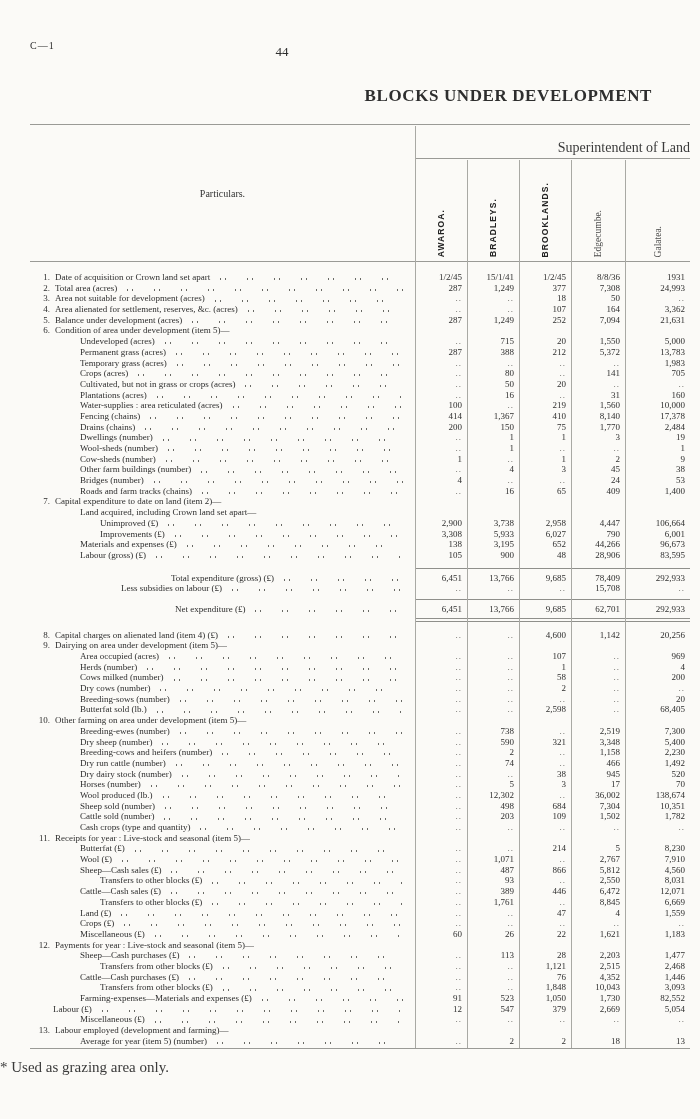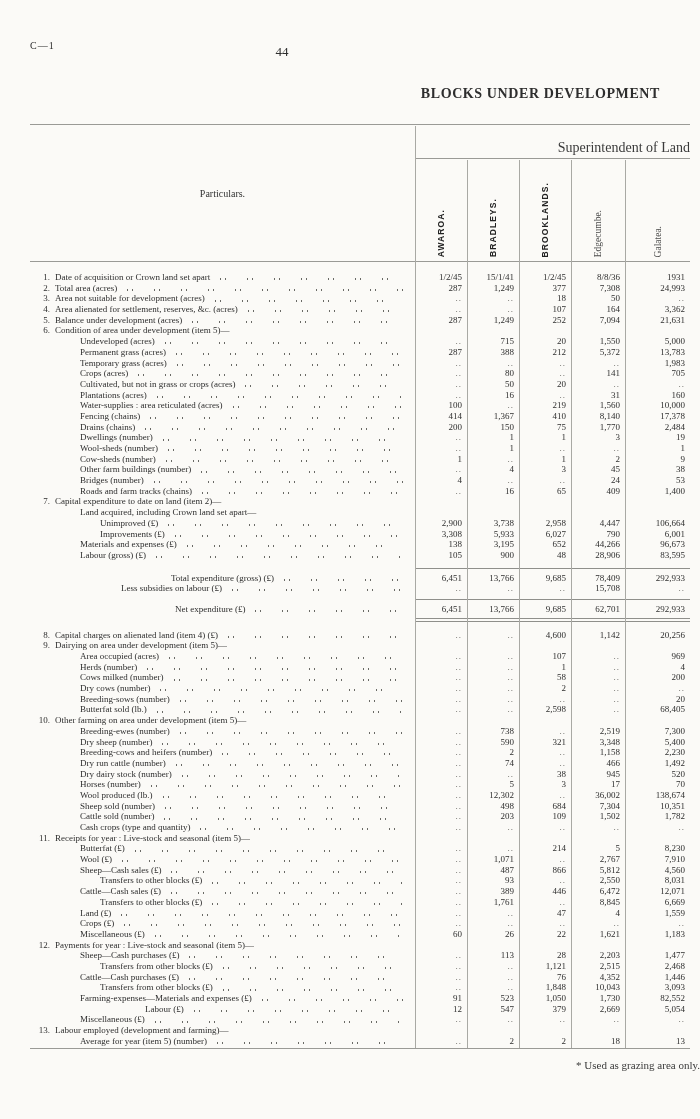--- a/index.html
+++ b/index.html
@@ -1,20 +1,20 @@
 <!DOCTYPE html>
 <html><head>
 <meta charset="utf-8">
 <style>
   html,body{margin:0;padding:0;background:#e8e8e4;}
   .page{position:relative;width:700px;height:1119px;background:#fbfaf7;
         font-family:"Liberation Serif","DejaVu Serif",serif;color:#2e2e2e;overflow:hidden;}
   .doc-ref{position:absolute;left:30px;top:40px;font-size:10px;letter-spacing:1px;}
   .page-num{position:absolute;left:0;width:564px;top:44px;text-align:center;font-size:13px;}
-  .main-title{position:absolute;right:40px;top:86px;font-size:14px;font-weight:bold;letter-spacing:0.6px;text-align:right;}
+  .main-title{position:absolute;right:48px;top:86px;font-size:17px;font-weight:bold;letter-spacing:0.6px;text-align:right;}
   .supt{position:absolute;right:10px;top:140px;font-size:14px;color:#3a3a3a;}
   .hr{position:absolute;height:1px;background:#9a9a96;}
   .hr-top{left:30px;width:660px;top:124px;}
   .hr-supt{left:415px;width:275px;top:158px;}
   .hr-head{left:30px;width:660px;top:261px;}
   .hr-bottom{left:30px;width:660px;top:1048px;}
   .vr{position:absolute;width:1px;background:#a9a9a4;}
   .vr0{left:415px;top:126px;height:922px;}
   .vr1{left:467px;top:160px;height:888px;}
   .vr2{left:519px;top:160px;height:888px;}
@@ -25,31 +25,31 @@
   .vcol span{writing-mode:vertical-rl;transform:rotate(180deg);white-space:nowrap;}
   .colA{left:415px;width:52px;} .colB{left:467px;width:52px;} .colC{left:519px;width:52px;}
   .colD{left:571px;width:54px;} .colE{left:625px;width:65px;}
   .vhead-bold span{font-family:"Liberation Sans","DejaVu Sans",sans-serif;font-weight:bold;font-size:8.5px;letter-spacing:1.1px;color:#222;}
   .vhead-light span{font-size:9.5px;color:#4c4c4c;}
   .rows{position:absolute;left:30px;top:272px;width:660px;}
   .row{display:flex;height:10.7px;font-size:9px;line-height:10.7px;white-space:nowrap;}
   .lbl{width:385px;display:flex;overflow:hidden;}
   .rnum{width:20px;text-align:right;padding-right:3px;flex:none;}
   .txt{flex:none;}
-  .i0{margin-left:2px;} .i1{margin-left:27px;} .i2{margin-left:47px;} .i3{margin-left:92px;}
+  .i0{margin-left:2px;} .i1{margin-left:27px;} .i2{margin-left:47px;} .i3{}
   .c1{margin-left:118px;} .c2{margin-left:68px;} .c3{margin-left:122px;}
   .leader{flex:1;align-self:flex-end;height:2px;margin:0 12px 2.5px 10px;
     background:repeating-linear-gradient(90deg,#6a6a66 0 1.4px,transparent 1.4px 5px,#6a6a66 5px 6.4px,transparent 6.4px 27px);}
   .v{flex:none;text-align:right;padding-right:5px;box-sizing:border-box;}
   .v0,.v1,.v2{width:52px;} .v3{width:54px;} .v4{width:65px;}
   .dots{color:#55554f;letter-spacing:1px;}
   .gap{width:660px;}
   .rule{height:1px;margin-left:385px;background:#8f8f8b;}
   .rule2{height:2px;margin-left:385px;border-top:1px solid #8f8f8b;border-bottom:1px solid #8f8f8b;box-sizing:content-box;background:transparent;}
-  .footnote{position:absolute;left:0;width:700px;top:1059px;text-align:right;font-size:11px;color:#3a3a3a;}
+  .footnote{position:absolute;left:0;width:700px;top:1059px;text-align:left;font-size:15px;color:#3a3a3a;}
 </style>
 </head>
 <body>
 
 <div class="page">
   <div class="doc-ref">C—1</div>
   <div class="page-num">44</div>
   <div class="main-title">BLOCKS UNDER DEVELOPMENT</div>
 
   <div class="hr hr-top"></div>

